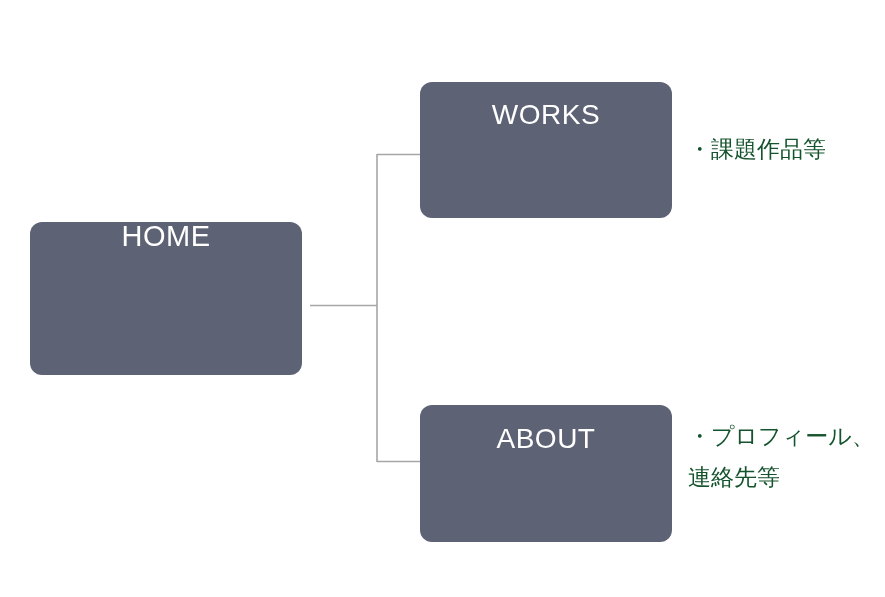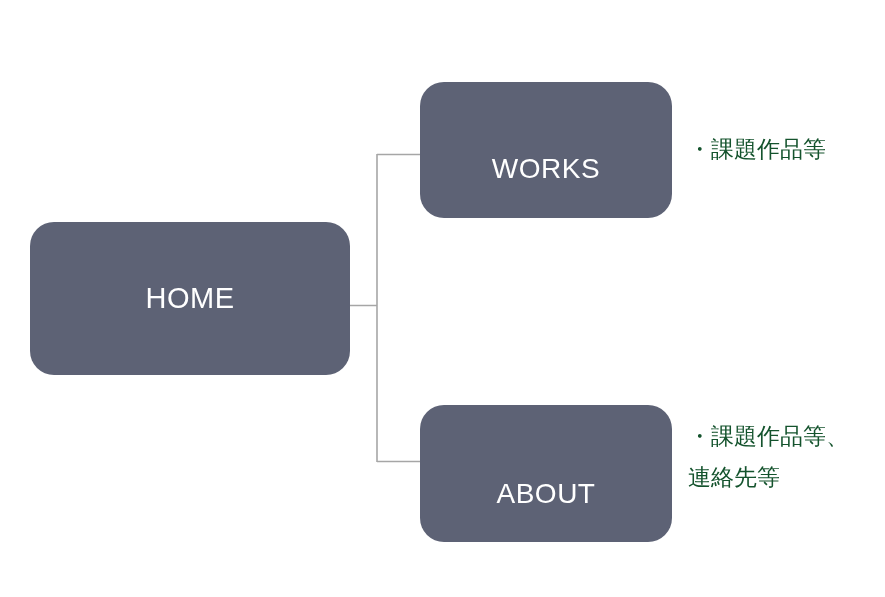--- a/index.html
+++ b/index.html
@@ -24,37 +24,37 @@
     top: 0;
     width: 885px;
     height: 597px;
     pointer-events: none;
   }
   
   .node {
     position: absolute;
     box-sizing: border-box;
     background: #5d6275;
-    border-radius: 24px;
+    border-radius: 12px;
     display: flex;
-    align-items: center;
+    align-items: flex-start;
     justify-content: center;
   }
   .node-label {
     color: #ffffff;
     font-family: "Liberation Sans", "DejaVu Sans", sans-serif;
     font-weight: 400;
     letter-spacing: 0.5px;
     white-space: nowrap;
     line-height: 1;
   }
   #node-home {
     left: 30px;
     top: 222px;
-    width: 320px;
+    width: 272px;
     height: 153px;
   }
   #node-home .node-label {
     font-size: 29px;
   }
   #node-works {
     left: 420px;
     top: 82px;
     width: 252px;
     height: 136px;
@@ -123,17 +123,17 @@
 
   <div class="node" id="node-about">
     <span class="node-label">ABOUT</span>
   </div>
 
   <div class="annotation" id="annotation-works">
     <span class="annotation-line">・課題作品等</span>
   </div>
 
   <div class="annotation" id="annotation-about">
-    <span class="annotation-line">・課題作品等、</span>
+    <span class="annotation-line">・プロフィール、</span>
     <span class="annotation-line">連絡先等</span>
   </div>
 
 </div>
 
 </body></html>

